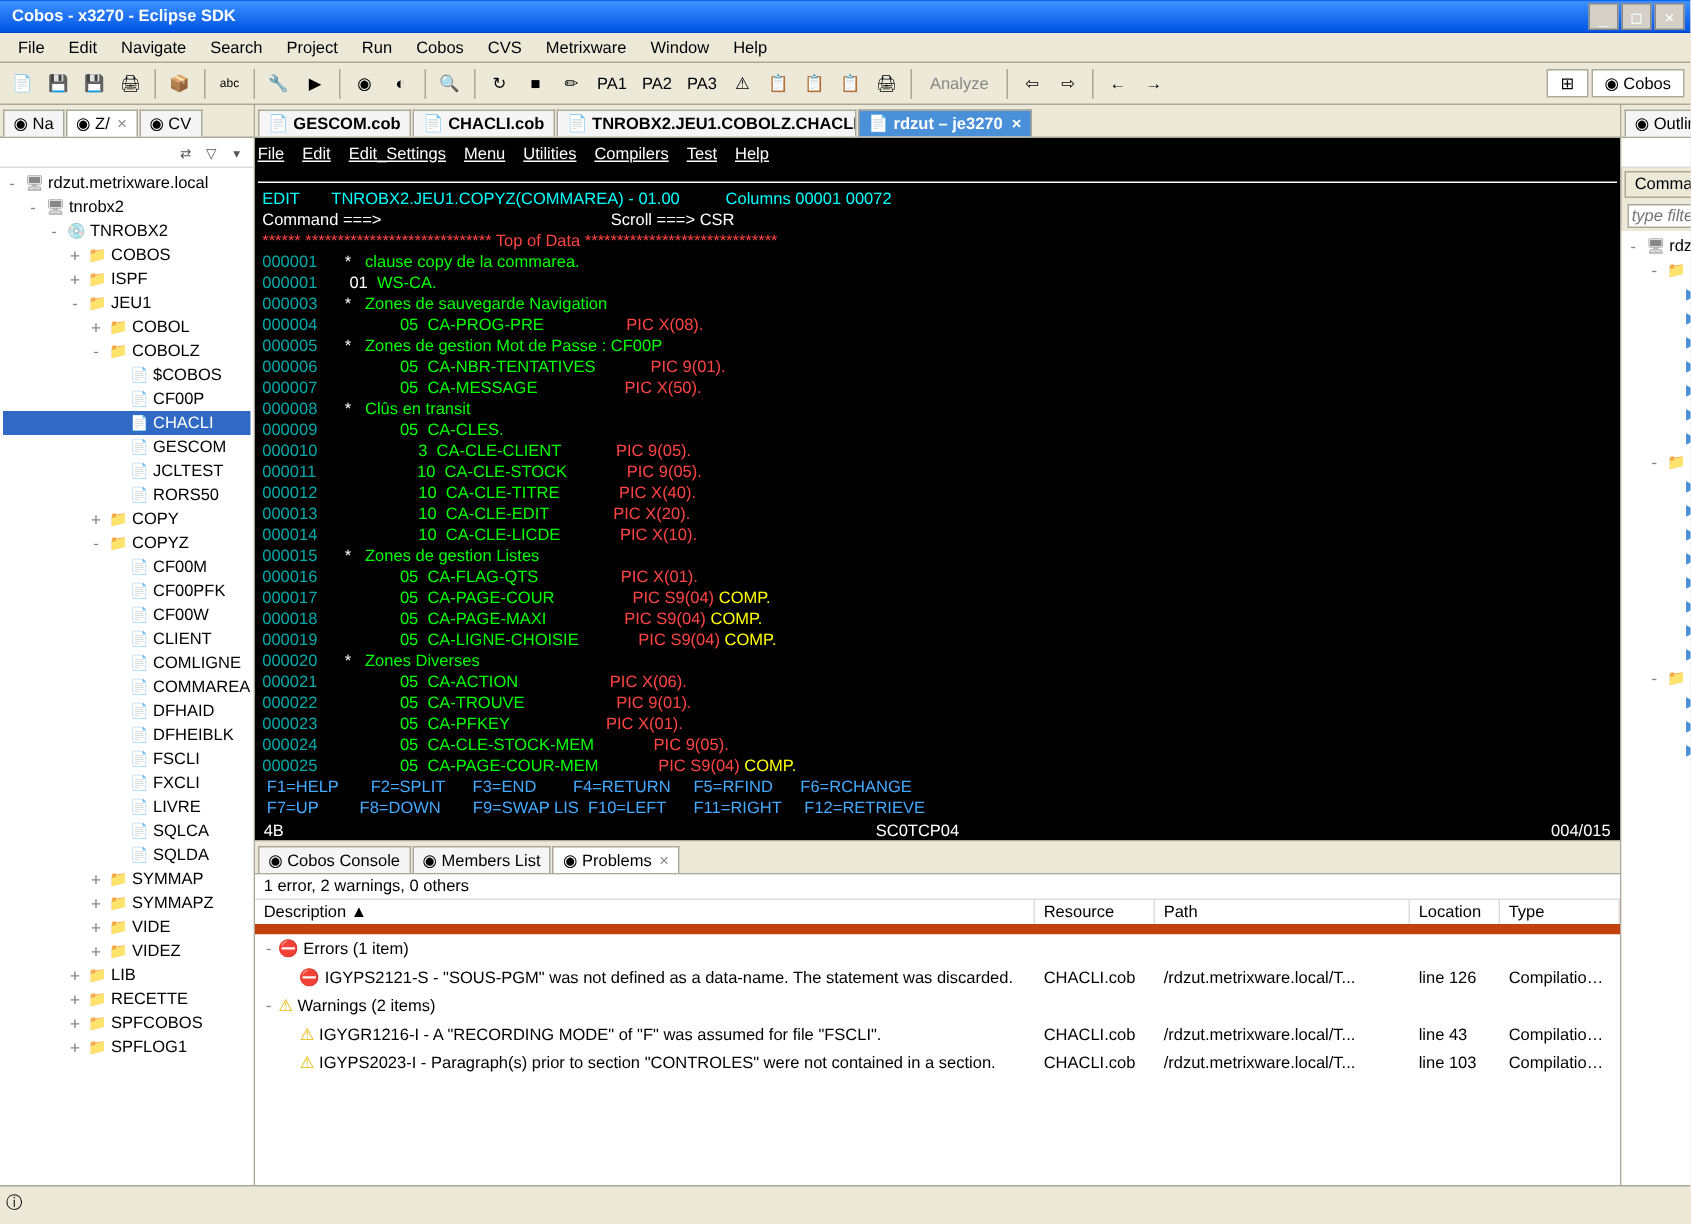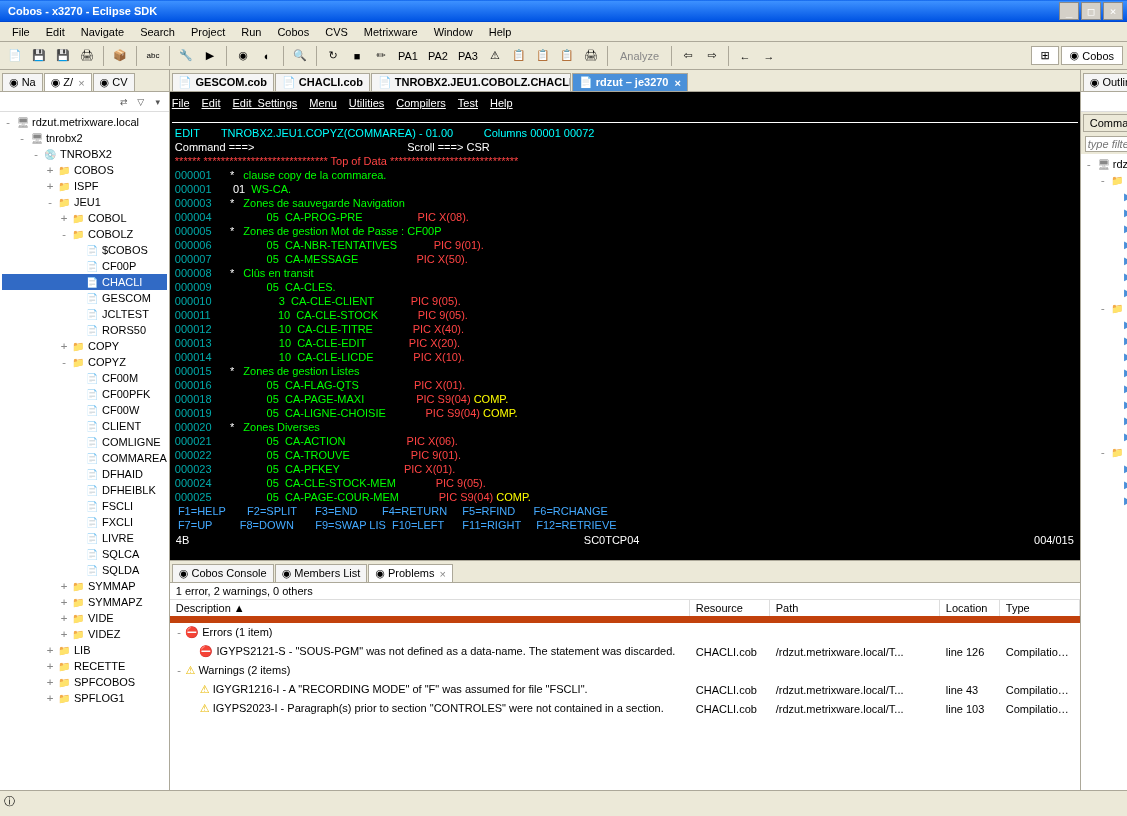--- a/index.html
+++ b/index.html
@@ -363,20 +363,21 @@
           <div class="tline"> <span class="t-darkcyan">000007</span>       <span class="t-green">           05  CA-MESSAGE</span>                   <span class="t-red">PIC X(50).</span></div>
           <div class="tline"> <span class="t-darkcyan">000008</span><span class="t-white">      *</span><span class="t-green">   Clûs en transit</span></div>
           <div class="tline"> <span class="t-darkcyan">000009</span>       <span class="t-green">           05  CA-CLES.</span></div>
           <div class="tline"> <span class="t-darkcyan">000010</span>       <span class="t-green">               3  CA-CLE-CLIENT</span>            <span class="t-red">PIC 9(05).</span></div>
           <div class="tline"> <span class="t-darkcyan">000011</span>       <span class="t-green">               10  CA-CLE-STOCK</span>             <span class="t-red">PIC 9(05).</span></div>
           <div class="tline"> <span class="t-darkcyan">000012</span>       <span class="t-green">               10  CA-CLE-TITRE</span>             <span class="t-red">PIC X(40).</span></div>
           <div class="tline"> <span class="t-darkcyan">000013</span>       <span class="t-green">               10  CA-CLE-EDIT</span>              <span class="t-red">PIC X(20).</span></div>
           <div class="tline"> <span class="t-darkcyan">000014</span>       <span class="t-green">               10  CA-CLE-LICDE</span>             <span class="t-red">PIC X(10).</span></div>
           <div class="tline"> <span class="t-darkcyan">000015</span><span class="t-white">      *</span><span class="t-green">   Zones de gestion Listes</span></div>
           <div class="tline"> <span class="t-darkcyan">000016</span>       <span class="t-green">           05  CA-FLAG-QTS</span>                  <span class="t-red">PIC X(01).</span></div>
+          <div class="tline"> <span class="t-darkcyan">000017</span>       <span class="t-green">           05  CA-PAGE-COUR</span>                 <span class="t-red">PIC S9(04)</span> <span class="t-yellow">COMP.</span></div>
           <div class="tline"> <span class="t-darkcyan">000018</span>       <span class="t-green">           05  CA-PAGE-MAXI</span>                 <span class="t-red">PIC S9(04)</span> <span class="t-yellow">COMP.</span></div>
           <div class="tline"> <span class="t-darkcyan">000019</span>       <span class="t-green">           05  CA-LIGNE-CHOISIE</span>             <span class="t-red">PIC S9(04)</span> <span class="t-yellow">COMP.</span></div>
           <div class="tline"> <span class="t-darkcyan">000020</span><span class="t-white">      *</span><span class="t-green">   Zones Diverses</span></div>
           <div class="tline"> <span class="t-darkcyan">000021</span>       <span class="t-green">           05  CA-ACTION</span>                    <span class="t-red">PIC X(06).</span></div>
           <div class="tline"> <span class="t-darkcyan">000022</span>       <span class="t-green">           05  CA-TROUVE</span>                    <span class="t-red">PIC 9(01).</span></div>
           <div class="tline"> <span class="t-darkcyan">000023</span>       <span class="t-green">           05  CA-PFKEY</span>                     <span class="t-red">PIC X(01).</span></div>
           <div class="tline"> <span class="t-darkcyan">000024</span>       <span class="t-green">           05  CA-CLE-STOCK-MEM</span>             <span class="t-red">PIC 9(05).</span></div>
           <div class="tline"> <span class="t-darkcyan">000025</span>       <span class="t-green">           05  CA-PAGE-COUR-MEM</span>             <span class="t-red">PIC S9(04)</span> <span class="t-yellow">COMP.</span></div>
         </div>
       <div class="tline t-blue">  F1=HELP       F2=SPLIT      F3=END        F4=RETURN     F5=RFIND      F6=RCHANGE</div>

